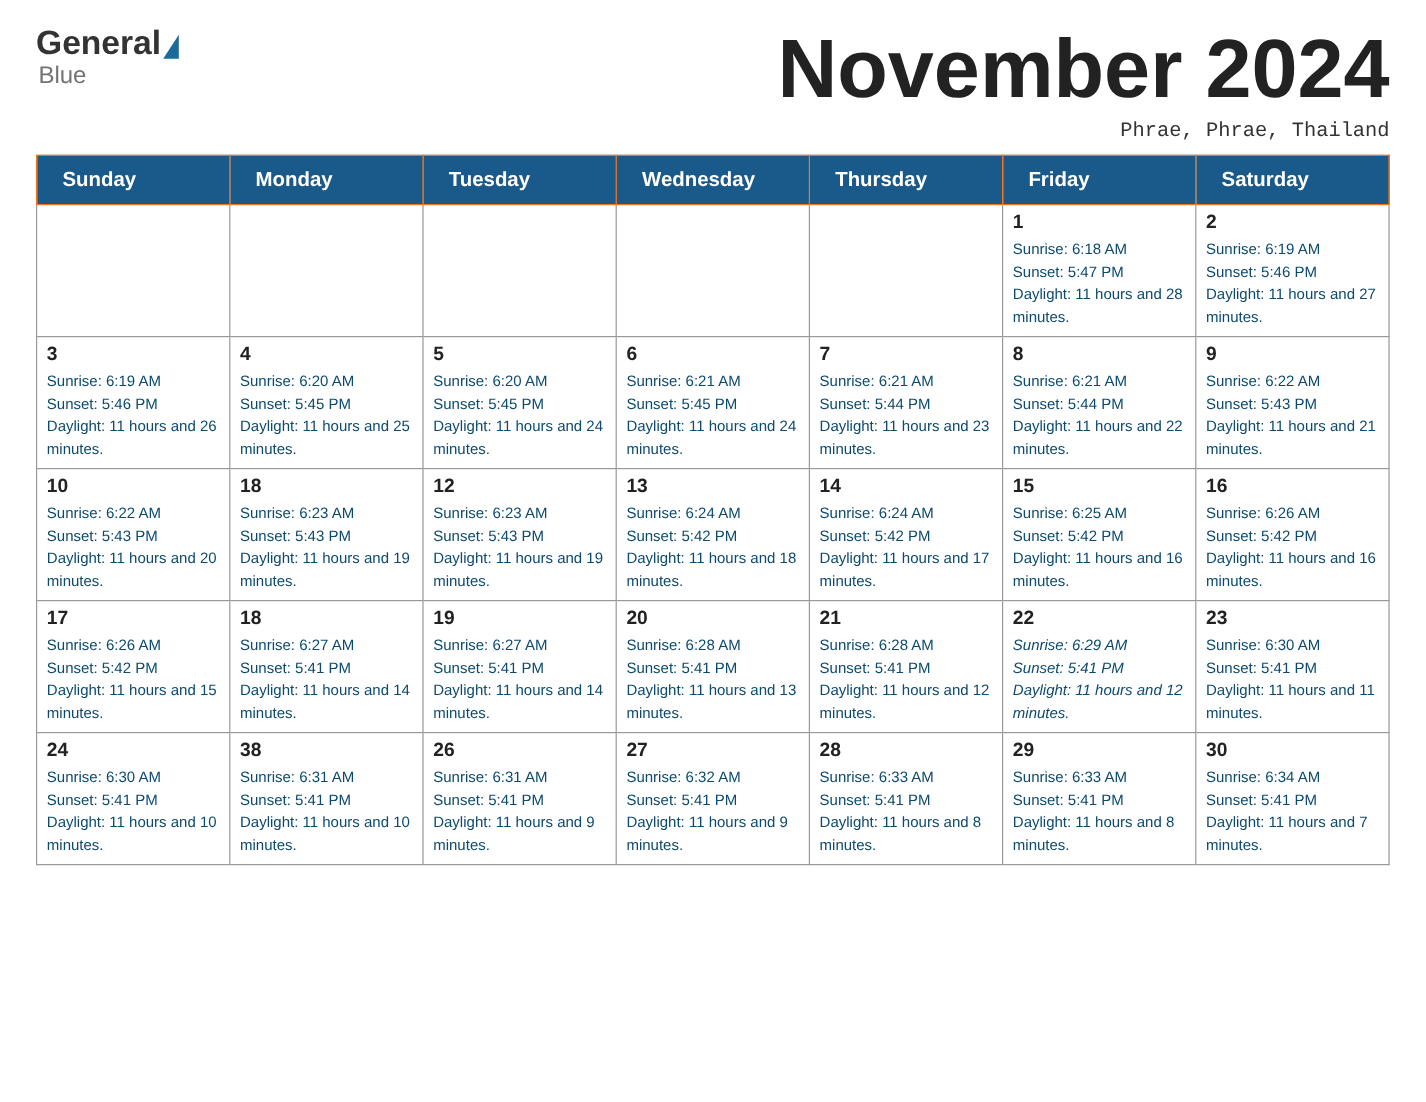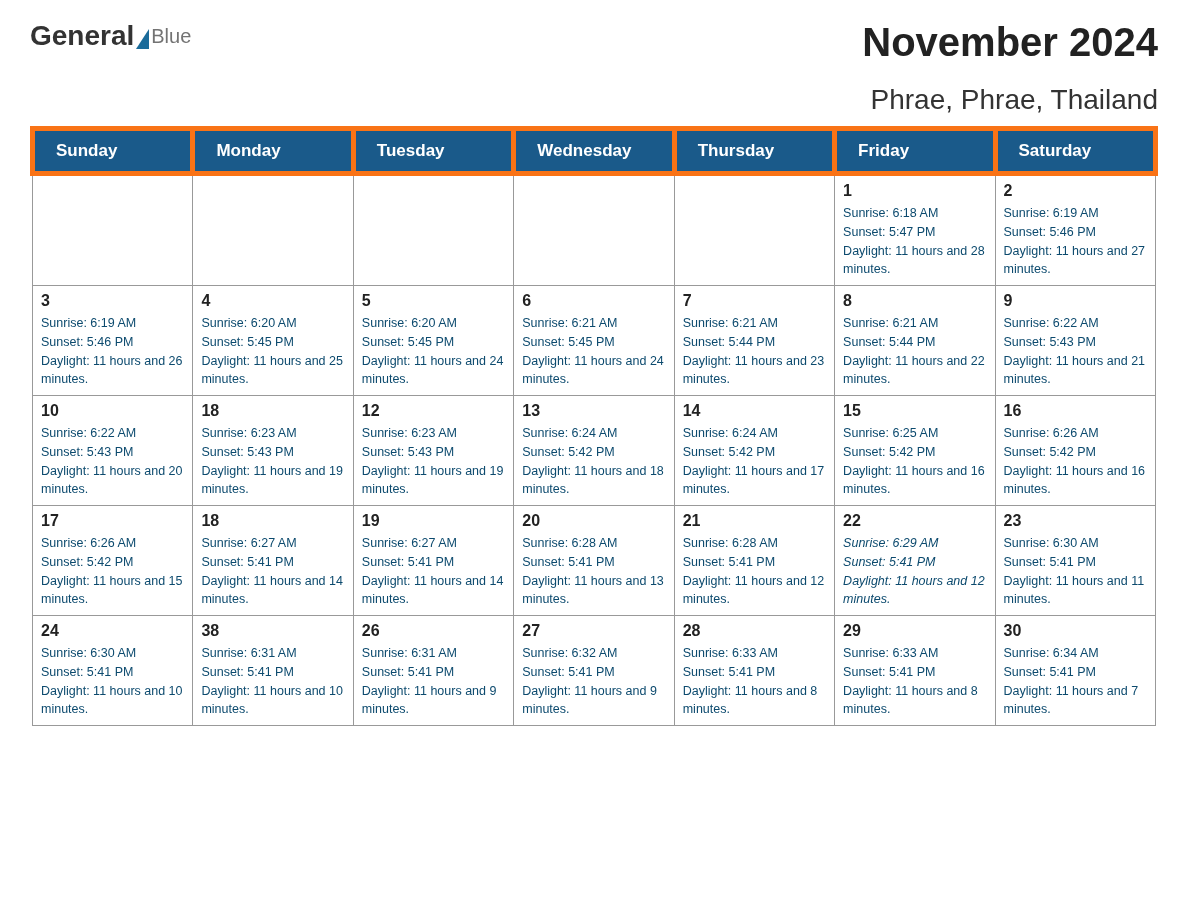--- a/index.html
+++ b/index.html
@@ -13,43 +13,44 @@
     .header-area {
       display: flex;
       justify-content: space-between;
       align-items: flex-start;
       margin-bottom: 10px;
     }
     .title-area {
       text-align: right;
     }
     .month-title {
-      font-size: 40px;
+      font-size: 69px;
       font-weight: bold;
       color: #222;
       line-height: 1.1;
     }
     .location-title {
-      font-size: 28px;
+      font-size: 17px;
       color: #333;
-      margin-top: 20px;
+      margin-top: 4px;
+      font-family: Liberation Mono, monospace;
     }
     .calendar-table {
       width: 100%;
       border-collapse: collapse;
       margin-top: 10px;
     }
     .calendar-table th {
       background-color: #1a5a8a;
       color: #fff;
       font-size: 17px;
       font-weight: bold;
       padding: 10px 21px;
       text-align: left;
-      border: 5px solid #f97316;
+      border: 1px solid #f97316;
     }
     .calendar-table td {
       border: 1px solid #999;
       vertical-align: top;
       padding: 6px 8px;
       width: calc(100% / 7);
       min-height: 110px;
       background: #fff;
     }
     .day-number {
@@ -63,21 +64,21 @@
       font-size: 12.5px;
       color: #0c4a6e;
       line-height: 1.5;
     }
     .empty-cell {
       background: #f9f9f9;
     }
     
     .logo-wrapper {
       display: flex;
-      flex-direction: row;
+      flex-direction: column;
     }
     .logo-line1 {
       display: flex;
       align-items: center;
     }
     .logo-line2 {
       display: flex;
       align-items: center;
       padding-left: 2px;
     }

